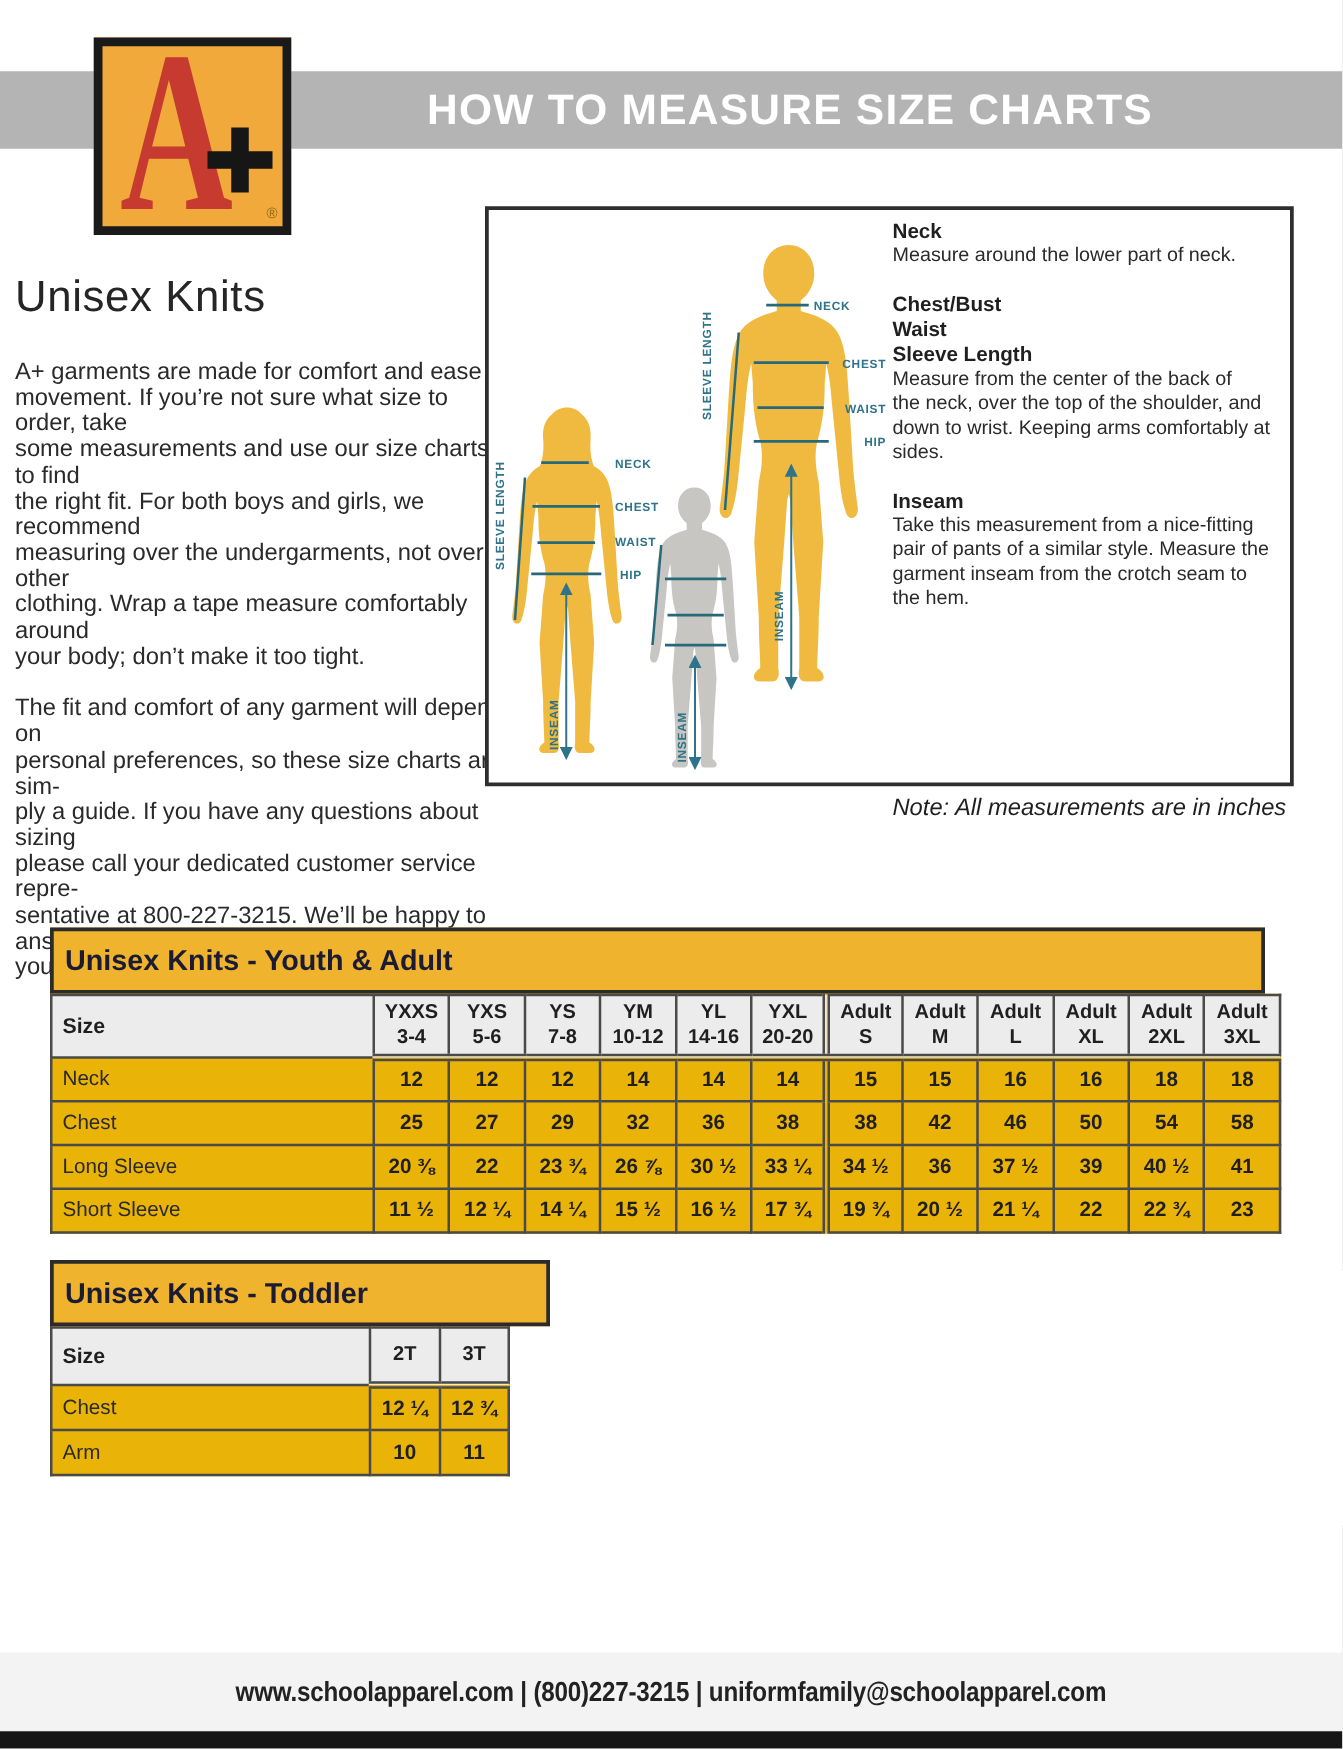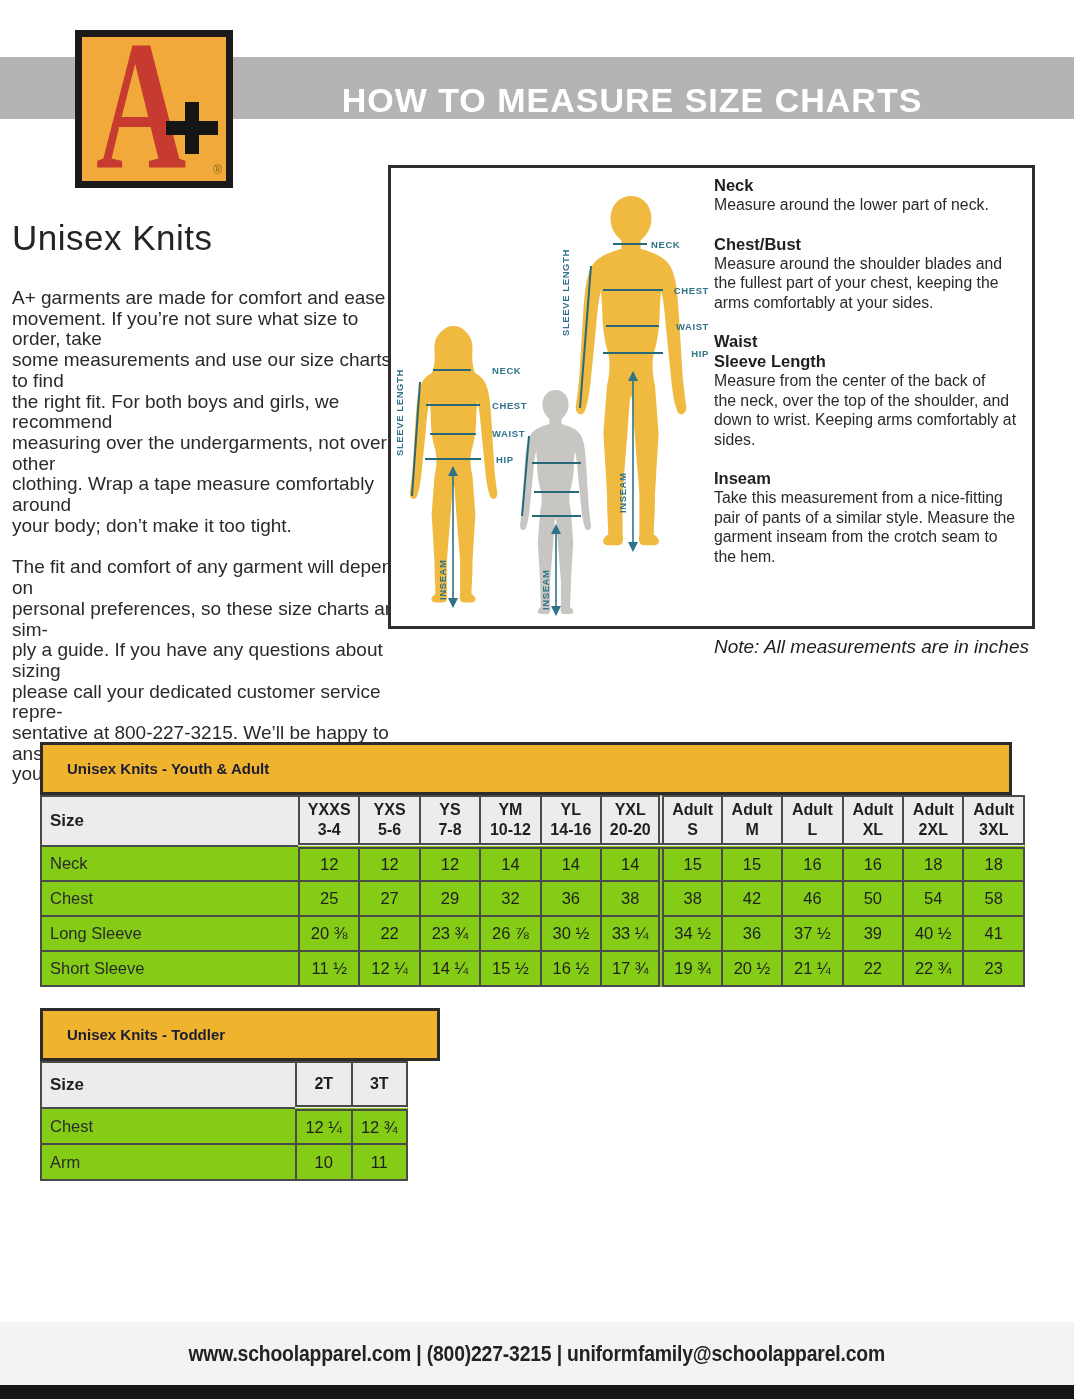--- a/index.html
+++ b/index.html
@@ -4,21 +4,21 @@
 <style>
   html,body{margin:0;padding:0;background:#e8e8e8;}
   .page{
     position:relative;width:1074px;height:1399px;margin:0 auto;
     background:#ffffff;overflow:hidden;
     font-family:"Liberation Sans", sans-serif;color:#262626;
   }
   
   .banner{position:absolute;left:0;top:57px;width:1074px;height:62px;background:#b4b4b4;}
   .banner-title{
-    position:absolute;left:190px;right:0;top:12px;height:62px;line-height:62px;
+    position:absolute;left:190px;right:0;top:0;height:62px;line-height:62px;
     text-align:center;font-size:34px;font-weight:bold;color:#ffffff;letter-spacing:1px;
     white-space:nowrap;
   }
   
   .logo{
     position:absolute;left:75px;top:30px;width:144px;height:144px;
     background:#F1A93B;border:7px solid #1a1a1a;
   }
   .logo-a{
     position:absolute;left:14px;top:-24px;font-family:"Liberation Serif", serif;
@@ -44,40 +44,40 @@
   .note{
     position:absolute;left:388px;top:636px;width:641px;text-align:right;
     font-size:19px;font-style:italic;color:#1f1f1f;padding-right:4px;
   }
   
   .table-block{position:absolute;}
   .tbl-main{left:40px;top:742px;}
   .tbl-toddler{left:40px;top:1008px;}
   .gold-bar{
     background:#EFB32D;border:3px solid #2b2b2b;box-sizing:border-box;
-    font-size:15px;font-weight:bold;color:#1b1b33;padding-left:24px;
+    font-size:23px;font-weight:bold;color:#1b1b33;padding-left:9px;
     display:flex;align-items:center;
   }
   .tbl-main .gold-bar{width:972px;height:53px;}
   .tbl-toddler .gold-bar{width:400px;height:53px;}
-  table.size-table{border-collapse:collapse;table-layout:fixed;background:#84cc16;}
+  table.size-table{border-collapse:collapse;table-layout:fixed;background:#eab308;}
   .tbl-main table.size-table{width:985px;}
   .tbl-toddler table.size-table{width:368px;}
   .size-table th,.size-table td{border:2px solid #4a4a4a;padding:0;}
   .size-table thead tr{background:#ececec;height:50px;}
   .tbl-toddler .size-table thead tr{height:46px;}
   th.size-head{text-align:left;padding-left:8px;font-size:17px;color:#1f1f1f;}
   .tbl-main th.size-head{width:248px;}
   .tbl-toddler th.size-head{width:245px;}
   th.col-h{font-size:16px;font-weight:bold;color:#1f1f1f;text-align:center;line-height:1.25;
            border-bottom:6px double #4a4a4a;}
   .size-table tbody tr{height:35px;}
   .tbl-toddler .size-table tbody tr{height:36px;}
   td.row-label{text-align:left;padding-left:8px;font-size:16.5px;color:#2a2a2a;}
-  td.val{text-align:center;font-size:16.5px;font-weight:normal;color:#1f1f1f;white-space:nowrap;}
+  td.val{text-align:center;font-size:16.5px;font-weight:bold;color:#1f1f1f;white-space:nowrap;}
   .adult-sep{border-left:6px double #4a4a4a !important;}
   
   .footer-band{
     position:absolute;left:0;top:1322px;width:1074px;height:63px;background:#f3f3f3;
     display:flex;align-items:center;justify-content:center;
   }
   .footer-text{
     font-size:22px;font-weight:bold;color:#222222;letter-spacing:-0.2px;
     transform:scaleX(0.88);white-space:nowrap;
   }
@@ -174,23 +174,20 @@
       </g>
     </svg>
 
     <div class="measure-col">
       <div class="measure-section">
         <h3>Neck</h3>
         <p>Measure around the lower part of neck.</p>
       </div>
       <div class="measure-section">
         <h3>Chest/Bust</h3>
-        <p>Measure around the shoulder blades and
-the fullest part of your chest, keeping the
-arms comfortably at your sides.</p>
       </div>
       <div class="measure-section">
         <h3>Waist</h3>
       </div>
       <div class="measure-section">
         <h3>Sleeve Length</h3>
         <p>Measure from the center of the back of
 the neck, over the top of the shoulder, and
 down to wrist. Keeping arms comfortably at
 sides.</p>

